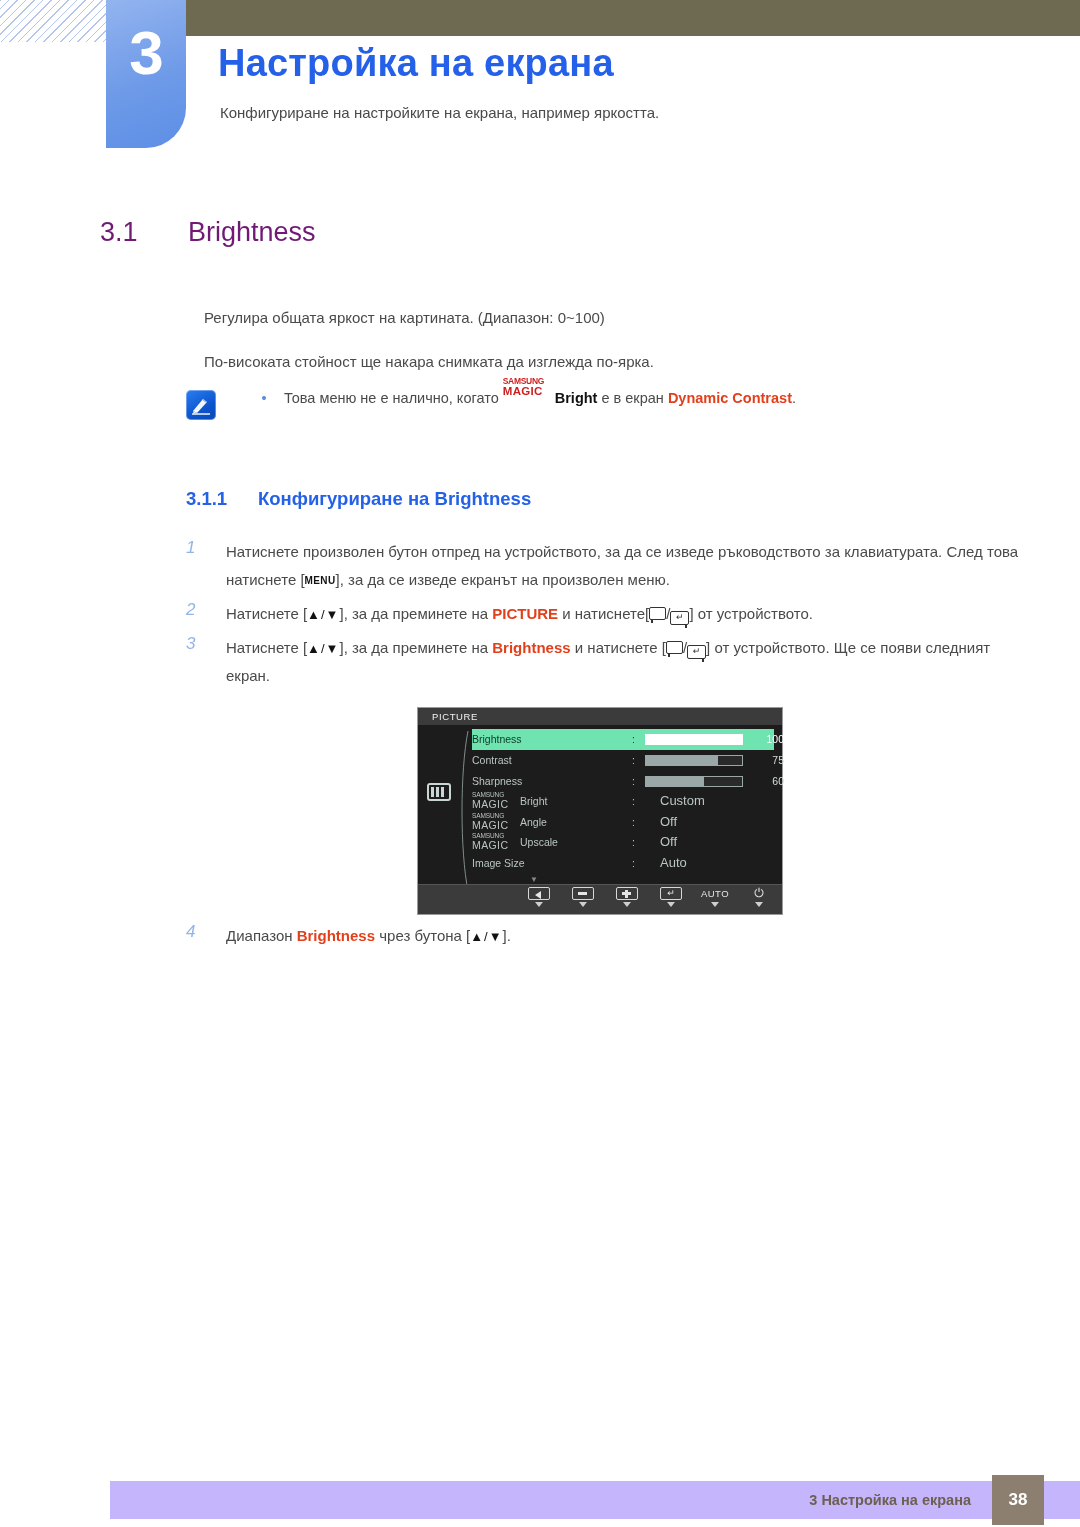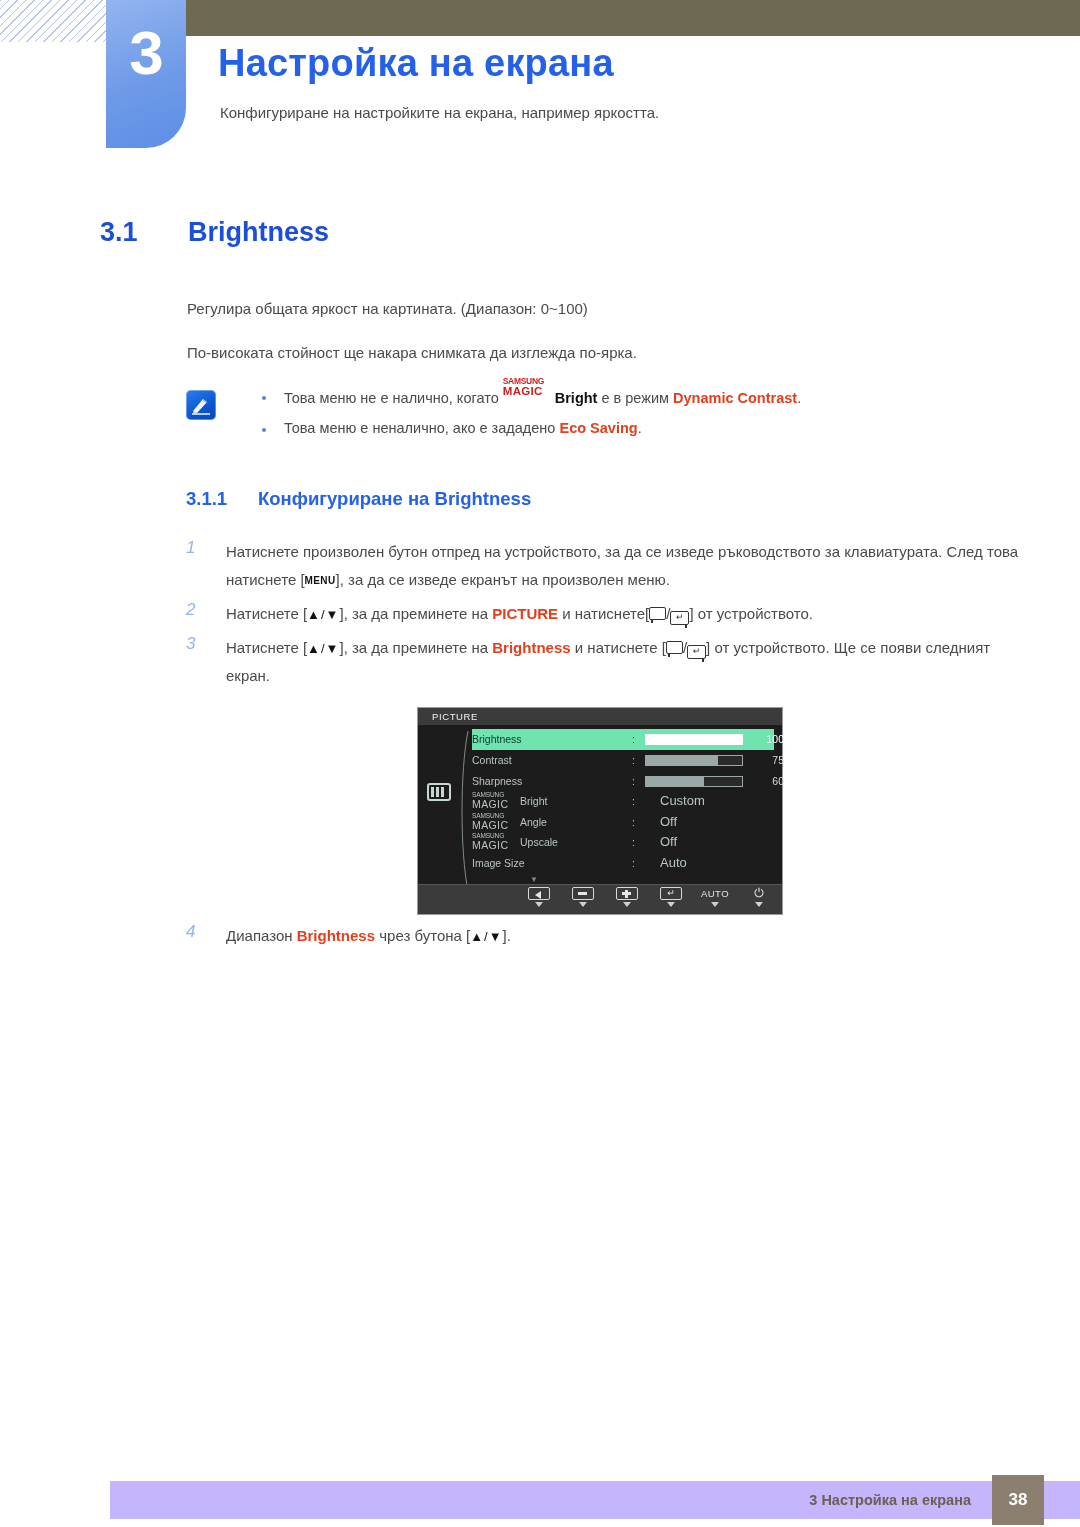--- a/index.html
+++ b/index.html
@@ -65,32 +65,33 @@
     left: 220px; top: 104px;
     font-size: 15px;
     color: #4a4a4a;
   }
 
   
   .sec-title {
     position: absolute;
     left: 100px; top: 217px;
     font-size: 27px;
-    font-weight: bold;
-    color: #1d4ed8;
+    font-weight: normal;
+    color: #701a75;
   }
   .sec-title .sec-num { display: inline-block; width: 88px; }
 
   
   .para {
     position: absolute;
-    left: 187px;
+    left: 204px;
     font-size: 15px;
     color: #4a4a4a;
     white-space: nowrap;
+    margin-top: 9px;
   }
   .p1 { top: 300px; }
   .p2 { top: 344px; }
 
   
   .note-wrap {
     position: absolute;
     left: 186px; top: 388px;
     width: 760px;
   }
@@ -504,26 +505,22 @@
       <path d="M3 17 L13 5 L17 8 L7 19 Z" fill="#ffffff" opacity="0.95"></path>
       <path d="M3 17 L7 19 L3.5 19.6 Z" fill="#e8eefb"></path>
       <path d="M12.5 5.5 L16.5 8.5" stroke="#6fa3f5" stroke-width="1" fill="none"></path>
       <path d="M2 20 H20" stroke="#ffffff" stroke-width="1.4"></path>
     </svg>
   </div>
   <ul class="note-list">
     <li>
       <span>Това меню не е налично, когато</span>
       <span class="magic"><span class="sm-top">SAMSUNG</span><span class="sm-bot">MAGIC</span></span><span style="color:#111;font-weight:bold;">Bright</span>
-      <span>е в режим</span>
+      <span>е в екран</span>
       <span class="hl-red">Dynamic Contrast</span><span>.</span>
-    </li>
-    <li>
-      <span>Това меню е неналично, ако е зададено</span>
-      <span class="hl-red">Eco Saving</span><span>.</span>
     </li>
   </ul>
 </div>
 
 <div class="subsec-title">
   <span class="sn">3.1.1</span><span>Конфигуриране на Brightness</span>
 </div>
 
 <div class="step s1">
   <span class="sidx">1</span>

